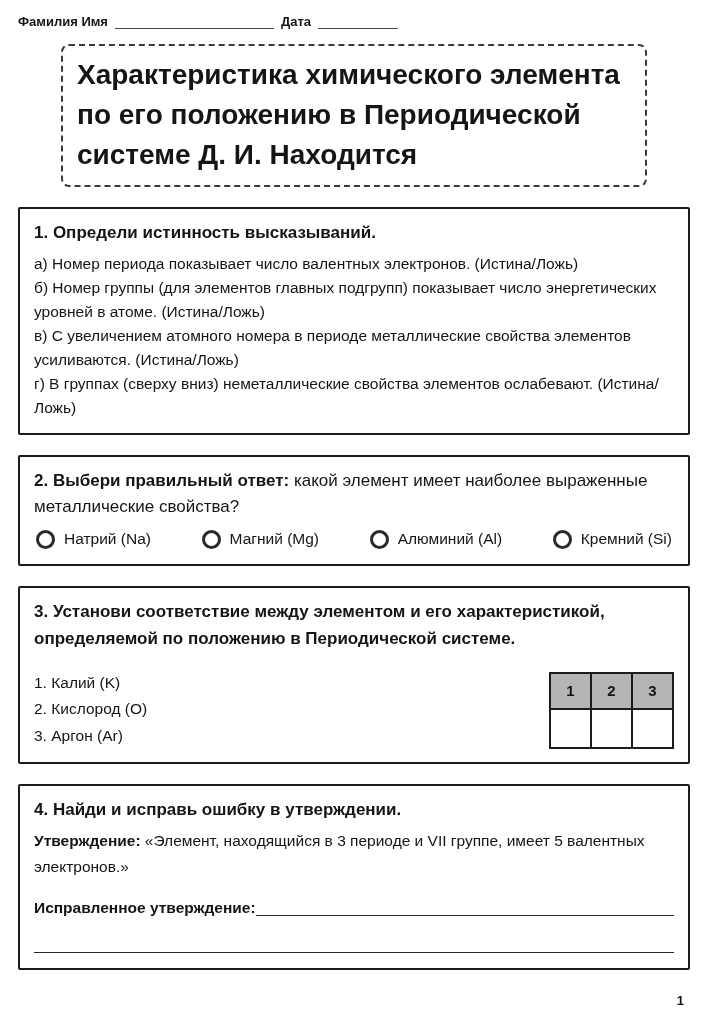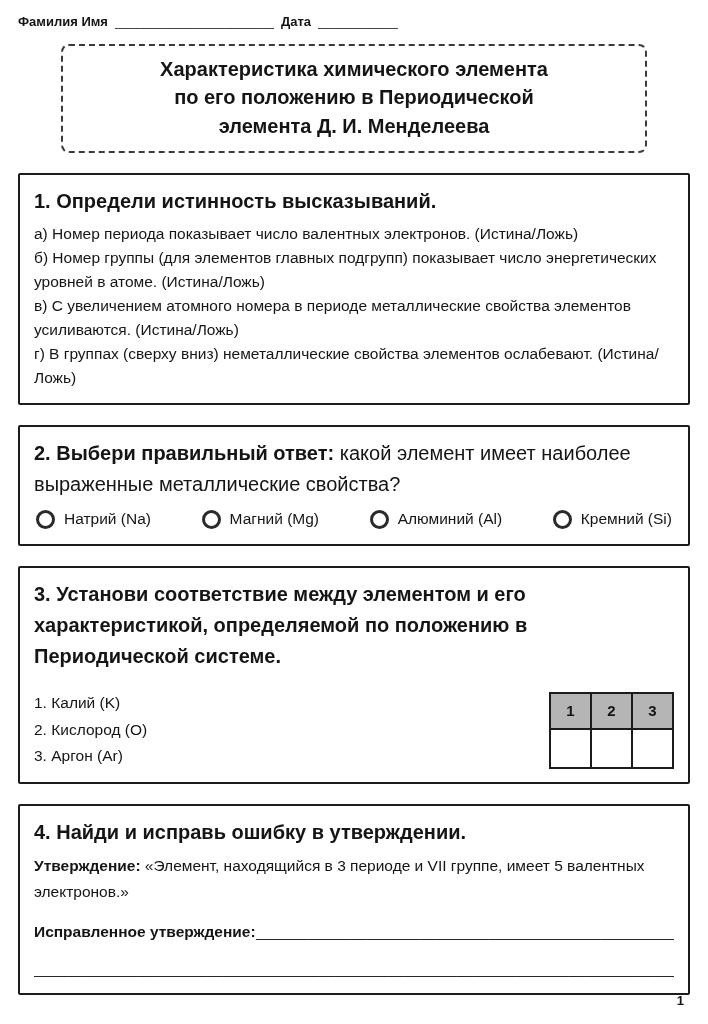--- a/index.html
+++ b/index.html
@@ -15,30 +15,30 @@
   .header-line {
     display: flex; align-items: baseline; gap: 7px;
     font-size: 13px; font-weight: 600; white-space: nowrap;
   }
   .blank { font-weight: 400; letter-spacing: 0; overflow: hidden; }
 
   
   .title-box {
     margin: 15px auto 0 auto; width: 586px;
     border: 2px dashed #3a3a3a; border-radius: 8px;
-    padding: 9px 14px 11px 14px; text-align: center;
-    font-weight: 700; font-size: 20px; line-height: 1.42;
+    padding: 9px 14px 11px 14px; 
+    font-weight: 700; font-size: 28px; line-height: 1.42;
   }
 
   
   .box {
     margin-top: 20px; border: 2px solid #1c1c1c; border-radius: 2px;
     padding: 11px 14px 13px 14px; font-size: 15.5px; line-height: 1.55;
   }
-  .box .h { font-weight: 700; font-size: 20px; margin-bottom: 5px; }
+  .box .h { font-weight: 700; font-size: 17px; margin-bottom: 5px; }
   .b { font-weight: 700; }
 
   
   .options-row {
     display: flex; justify-content: space-between; align-items: center;
     margin-top: 7px; padding: 0 2px;
   }
   .option { display: flex; align-items: center; gap: 9px; }
   .radio {
     width: 19px; height: 19px; border: 3px solid #2a2a2a;
@@ -76,21 +76,21 @@
   <div class="header-line">
     <span>Фамилия Имя</span>
     <span class="blank">______________________</span>
     <span>Дата</span>
     <span class="blank">___________</span>
   </div>
 
   <div class="title-box">
     <div>Характеристика химического элемента</div>
     <div>по его положению в Периодической</div>
-    <div>элемента Д. И. Менделеева</div>
+    <div>системе Д. И. Находится</div>
   </div>
 
   <div class="box">
     <div class="h">1. Определи истинность высказываний.</div>
     <div>а) Номер периода показывает число валентных электронов. (Истина/Ложь)</div>
     <div>б) Номер группы (для элементов главных подгрупп) показывает число энергетических уровней в атоме. (Истина/Ложь)</div>
     <div>в) С увеличением атомного номера в периоде металлические свойства элементов усиливаются. (Истина/Ложь)</div>
     <div>г) В группах (сверху вниз) неметаллические свойства элементов ослабевают. (Истина/Ложь)</div>
   </div>
 

